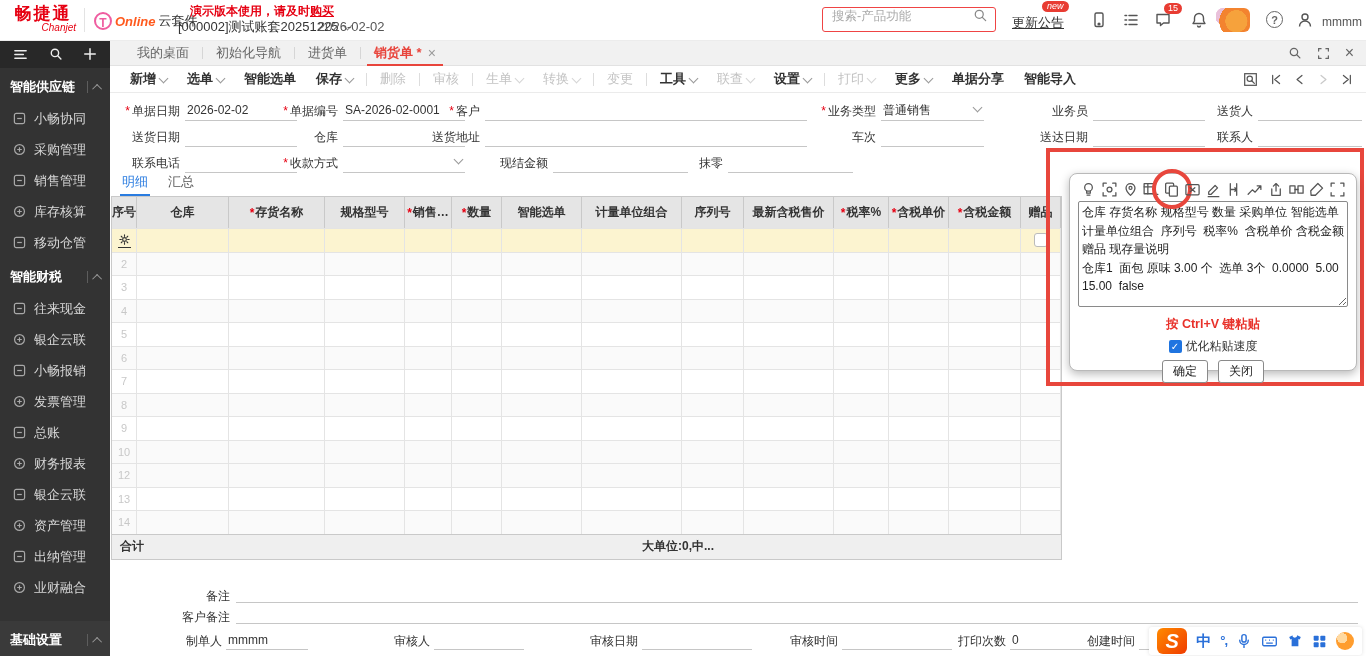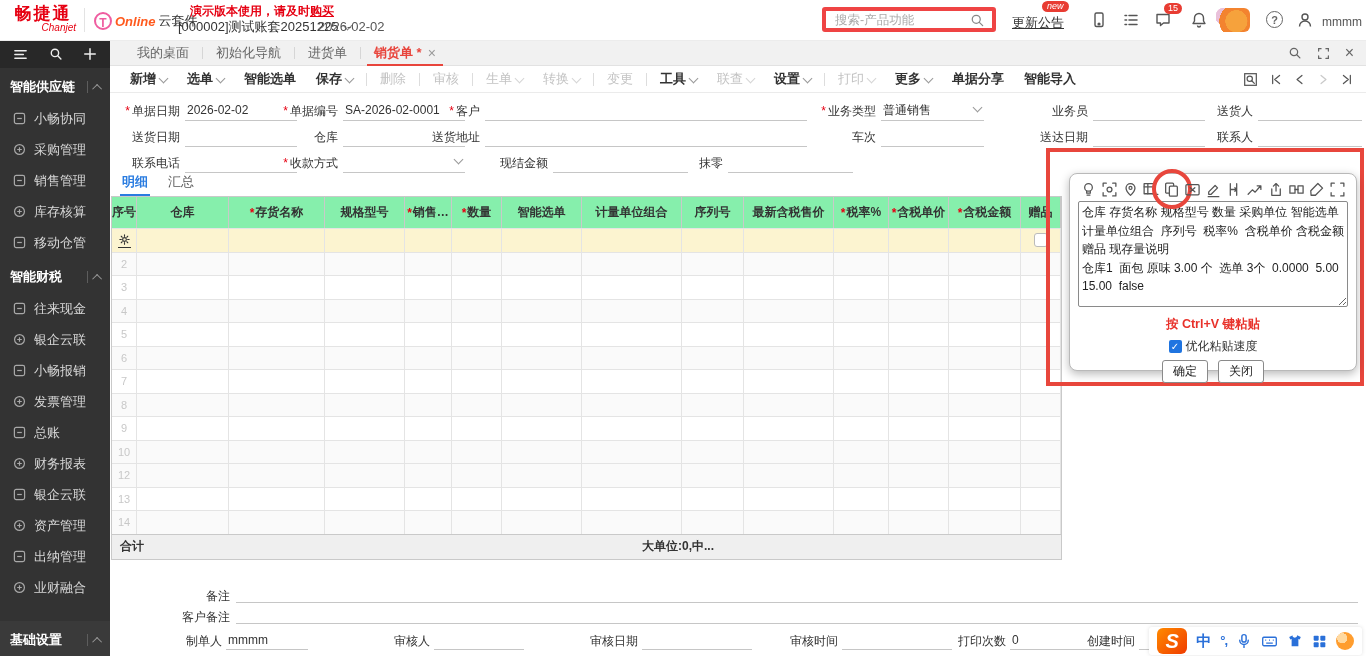--- a/index.html
+++ b/index.html
@@ -18,22 +18,22 @@
   .tcirc{width:18px;height:18px;border:2px solid #ef5da0;border-radius:50%;color:#ef5da0;font-weight:bold;
          font-size:12px;line-height:18px;text-align:center;box-sizing:border-box}
   .tonline-word{color:#ff5a1e;font-size:13px;font-weight:bold;font-style:italic}
   .tonline-suffix{color:#333;font-size:13px}
   .demo-notice{position:absolute;left:190px;top:3px;color:#e60012;font-weight:bold;font-size:12px;white-space:nowrap}
   .demo-notice a{color:#e60012;text-decoration:underline}
   .account{position:absolute;left:178px;top:18px;font-size:13px;color:#333;display:flex;align-items:center;gap:6px;white-space:nowrap}
   .hdate{position:absolute;left:318px;top:19px;color:#555;font-size:13px}
   .caret-down{width:6px;height:6px;border-right:1.4px solid #888;border-bottom:1.4px solid #888;
               transform:rotate(45deg);display:inline-block;margin-bottom:3px}
-  .searchbox{position:absolute;left:822px;top:7px;width:174px;height:25px;border:4px solid #ef4444;border-radius:3px;
-             display:flex;align-items:flex-end;padding:0 7px;box-sizing:border-box;background:#fff}
+  .searchbox{position:absolute;left:822px;top:7px;width:174px;height:25px;border:1px solid #ef4444;border-radius:3px;
+             display:flex;align-items:flex-start;padding:0 7px;box-sizing:border-box;background:#fff}
   .searchbox input{border:none;outline:none;flex:1;font:12.5px "Liberation Sans","DejaVu Sans",sans-serif;color:#333;min-width:0}
   .searchbox input::placeholder{color:#aaa}
   .update{position:absolute;left:1012px;top:14px;font-size:13px;color:#333;text-decoration:underline;cursor:pointer}
   .newbadge{position:absolute;left:1042px;top:1px;background:#e83c32;color:#fff;font-size:9px;line-height:11px;
             padding:0 5px;border-radius:7px;font-style:italic}
   .hicon{position:absolute;top:11px;width:18px;height:18px;cursor:pointer}
   .badge15{position:absolute;left:1164px;top:3px;background:#e83c32;color:#fff;font-size:9px;line-height:11px;
            border-radius:8px;padding:0 4px;z-index:6}
   .mascot{position:absolute;left:1216px;top:8px;width:34px;height:24px;cursor:pointer;
           background:radial-gradient(circle at 60% 55%,#f6a23c 0 45%,#f3832f 46% 70%,transparent 71%),
@@ -92,28 +92,28 @@
   .fcol2{left:243px}.fcol2 .flabel{width:95px}.fcol2 .finput{width:122px}
   .fcol3{left:383px}.fcol3 .flabel{width:97px}.fcol3 .finput{width:322px}
   .fcol3b{left:453px}.fcol3b .flabel{width:95px}.fcol3b .finput{width:135px}
   .fcolmr{left:662px}.fcolmr .flabel{width:61px}.fcolmr .finput{width:125px}
   .fcol4{left:758px}.fcol4 .flabel{width:118px}.fcol4 .finput{width:103px}
   .fcol5{left:983px}.fcol5 .flabel{width:105px}.fcol5 .finput{width:112px}
   .fcol6{left:1153px}.fcol6 .flabel{width:100px}.fcol6 .finput{width:104px}
 
   
   .dtabs{position:absolute;left:110px;top:170px;width:1256px;height:25px;z-index:2}
-  .dtab{position:absolute;top:3px;font-size:13px;font-weight:bold;cursor:pointer}
+  .dtab{position:absolute;top:3px;font-size:13px;font-weight:normal;cursor:pointer}
   .dtab.det{left:12px;color:#2a7ce0}
   .dtab.det::after{content:'';position:absolute;left:-2px;right:-2px;bottom:-5px;height:2px;background:#2a7ce0}
   .dtab.sum{left:58px;color:#555;font-weight:normal}
 
   
   .grid{position:absolute;left:111px;top:196px;width:949px;border:1px solid #c9c9c9;box-sizing:content-box;z-index:1;background:#fff}
-  .ghead{display:flex;height:31px;background:#86efac}
+  .ghead{display:flex;height:31px;background:#e5e5e5}
   .ghead .gcell{border-right:1px solid #c9c9c9;display:flex;align-items:center;justify-content:center;
                 font-weight:bold;font-size:12px;color:#333;box-sizing:border-box;overflow:hidden;white-space:nowrap}
   .star{color:#e60012;margin-right:1px}
   .grow{display:flex;height:23.5px;box-sizing:border-box}
   .grow .gcell{border-right:1px solid #e4e4e4;border-top:1px solid #e4e4e4;display:flex;align-items:center;
                justify-content:center;box-sizing:border-box;overflow:hidden}
   .grow.first{background:#fcf4d0}
   .grow.even{background:#fafafa}
   .rownum{color:#c8c8c8;font-size:11px}
   .gear{border-bottom:1px solid #333;padding-bottom:1px;cursor:pointer}

